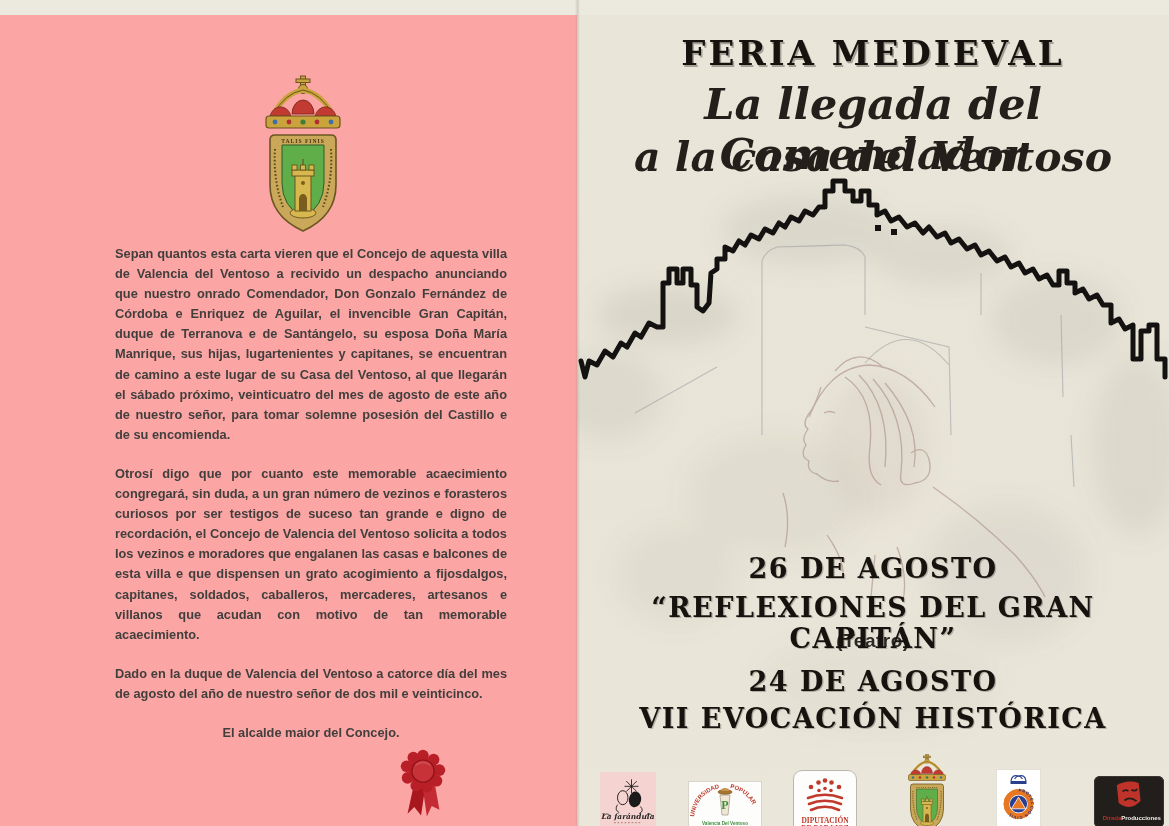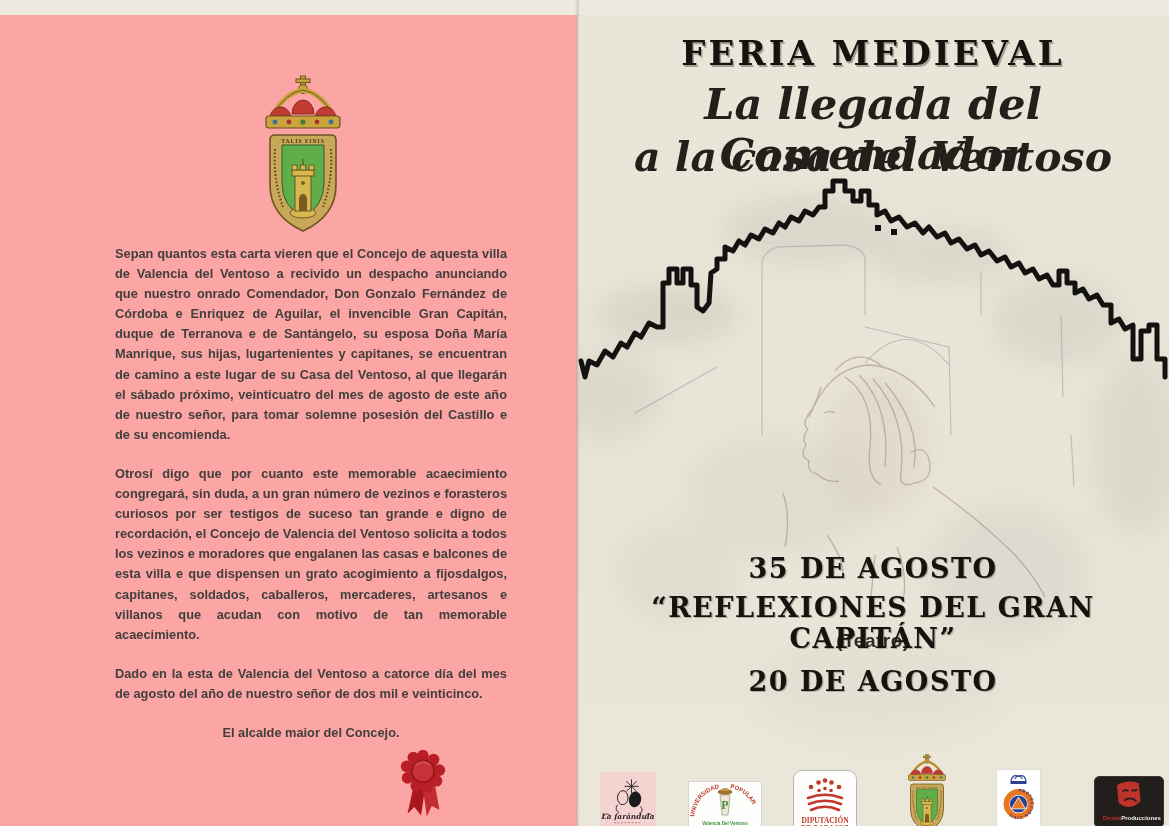--- a/index.html
+++ b/index.html
@@ -87,21 +87,21 @@
         <rect x="56" y="90" width="5" height="5" fill="#d7b84f" stroke="#6b5520" stroke-width="0.9"></rect>
         <line x1="50" y1="84" x2="50" y2="90" stroke="#6b5520" stroke-width="1.2"></line>
         <circle cx="50" cy="108" r="2" fill="#7a5c1e"></circle>
         <path d="M46,124 a4,5 0 0 1 8,0 V136 h-8 Z" fill="#7a5c1e"></path>
       </svg>
     </div>
 
     <div class="letter">
       <p>Sepan quantos esta carta vieren que el Concejo de aquesta villa de Valencia del Ventoso a recivido un despacho anunciando que nuestro onrado Comendador, Don Gonzalo Fernández de Córdoba e Enriquez de Aguilar, el invencible Gran Capitán, duque de Terranova e de Santángelo, su esposa Doña María Manrique, sus hijas, lugartenientes y capitanes, se encuentran de camino a este lugar de su Casa del Ventoso, al que llegarán el sábado próximo, veinticuatro del mes de agosto de este año de nuestro señor,  para tomar solemne posesión del Castillo e de su encomienda.</p>
       <p>Otrosí digo que por cuanto este memorable acaecimiento congregará, sin duda,  a un gran número de vezinos e forasteros curiosos por ser testigos de suceso tan grande e digno de recordación, el Concejo de Valencia del Ventoso solicita a todos los vezinos e moradores que engalanen las casas e balcones de esta villa e que dispensen un grato acogimiento a fijosdalgos, capitanes, soldados, caballeros, mercaderes, artesanos e villanos que acudan con motivo de tan memorable acaecimiento.</p>
-      <p>Dado en la esta de Valencia del Ventoso a catorce día del mes de agosto del año de nuestro señor de dos mil e veinticinco.</p>
+      <p>Dado en la duque de Valencia del Ventoso a catorce día del mes de agosto del año de nuestro señor de dos mil e veinticinco.</p>
       <p class="sig">El alcalde maior del Concejo.</p>
     </div>
 
     <div class="wax-seal">
       <svg viewBox="0 0 60 80">
         <polygon points="21,38 33,38 28,72 21,63 14,70" fill="#a8161e"></polygon>
         <polygon points="29,38 42,38 47,66 39,62 34,73" fill="#c32a31"></polygon>
         <g fill="#b91f27">
           <circle cx="30" cy="10" r="6"></circle>
             <circle cx="41" cy="14" r="6"></circle>
@@ -176,24 +176,25 @@
 
       <polyline fill="none" stroke="#141210" stroke-width="5" stroke-linejoin="round" stroke-linecap="round" points="4,346 8,362 12,346 20,350 28,336 36,342 44,328 50,332 58,318 64,322 72,308 80,312 86,312 86,268 92,268 92,254 100,254 100,268 106,268 106,254 114,254 114,270 120,270 120,292 126,296 132,288 134,258 140,254 140,244 148,244 148,232 156,236 162,226 168,230 174,220 182,224 188,214 196,218 202,208 208,212 214,202 222,206 228,196 236,200 242,192 248,192 248,176 256,176 256,166 268,166 268,176 276,176 276,186 284,186 284,176 292,176 292,190 300,190 300,200 308,196 314,206 322,202 330,212 338,208 346,218 352,212 360,222 368,218 374,228 382,224 390,234 398,230 404,240 412,236 420,246 428,242 434,252 442,248 448,258 456,254 462,264 470,260 476,270 482,270 482,256 490,256 490,268 498,268 498,278 506,274 512,284 520,280 526,290 534,290 534,308 542,304 548,314 556,310 556,344 564,344 564,316 572,316 572,310 580,310 580,344 588,344 588,362"></polyline>
       <rect x="298" y="210" width="6" height="6" fill="#141210"></rect>
       <rect x="314" y="214" width="6" height="6" fill="#141210"></rect>
     </svg>
 
     <div class="rp-text title">FERIA MEDIEVAL</div>
     <div class="rp-text script2">a la casa del Ventoso</div>
     <div class="rp-text script1">La llegada del Comendador</div>
 
-    <div class="rp-text medieval ev-date1">35 DE AGOSTO</div>
+    <div class="rp-text medieval ev-date1">26 DE AGOSTO</div>
     <div class="rp-text ev-type1">(Teatro)</div>
     <div class="rp-text medieval ev-name1">“REFLEXIONES DEL GRAN CAPITÁN”</div>
-    <div class="rp-text medieval ev-date2">20 DE AGOSTO</div>
+    <div class="rp-text medieval ev-date2">24 DE AGOSTO</div>
+    <div class="rp-text medieval ev-name2">VII EVOCACIÓN HISTÓRICA</div>
 
     <div class="logo logo-farandula">
       <svg viewBox="0 0 64 61">
         <g stroke="#1d1d1d" stroke-width="1">
           <line x1="36" y1="4" x2="36" y2="20"></line>
             <line x1="28" y1="12" x2="44" y2="12"></line>
           <line x1="30" y1="6" x2="42" y2="18"></line>
             <line x1="42" y1="6" x2="30" y2="18"></line>
         </g>
         <ellipse cx="26" cy="25" rx="6" ry="8" fill="none" stroke="#1d1d1d" stroke-width="1.1"></ellipse>

